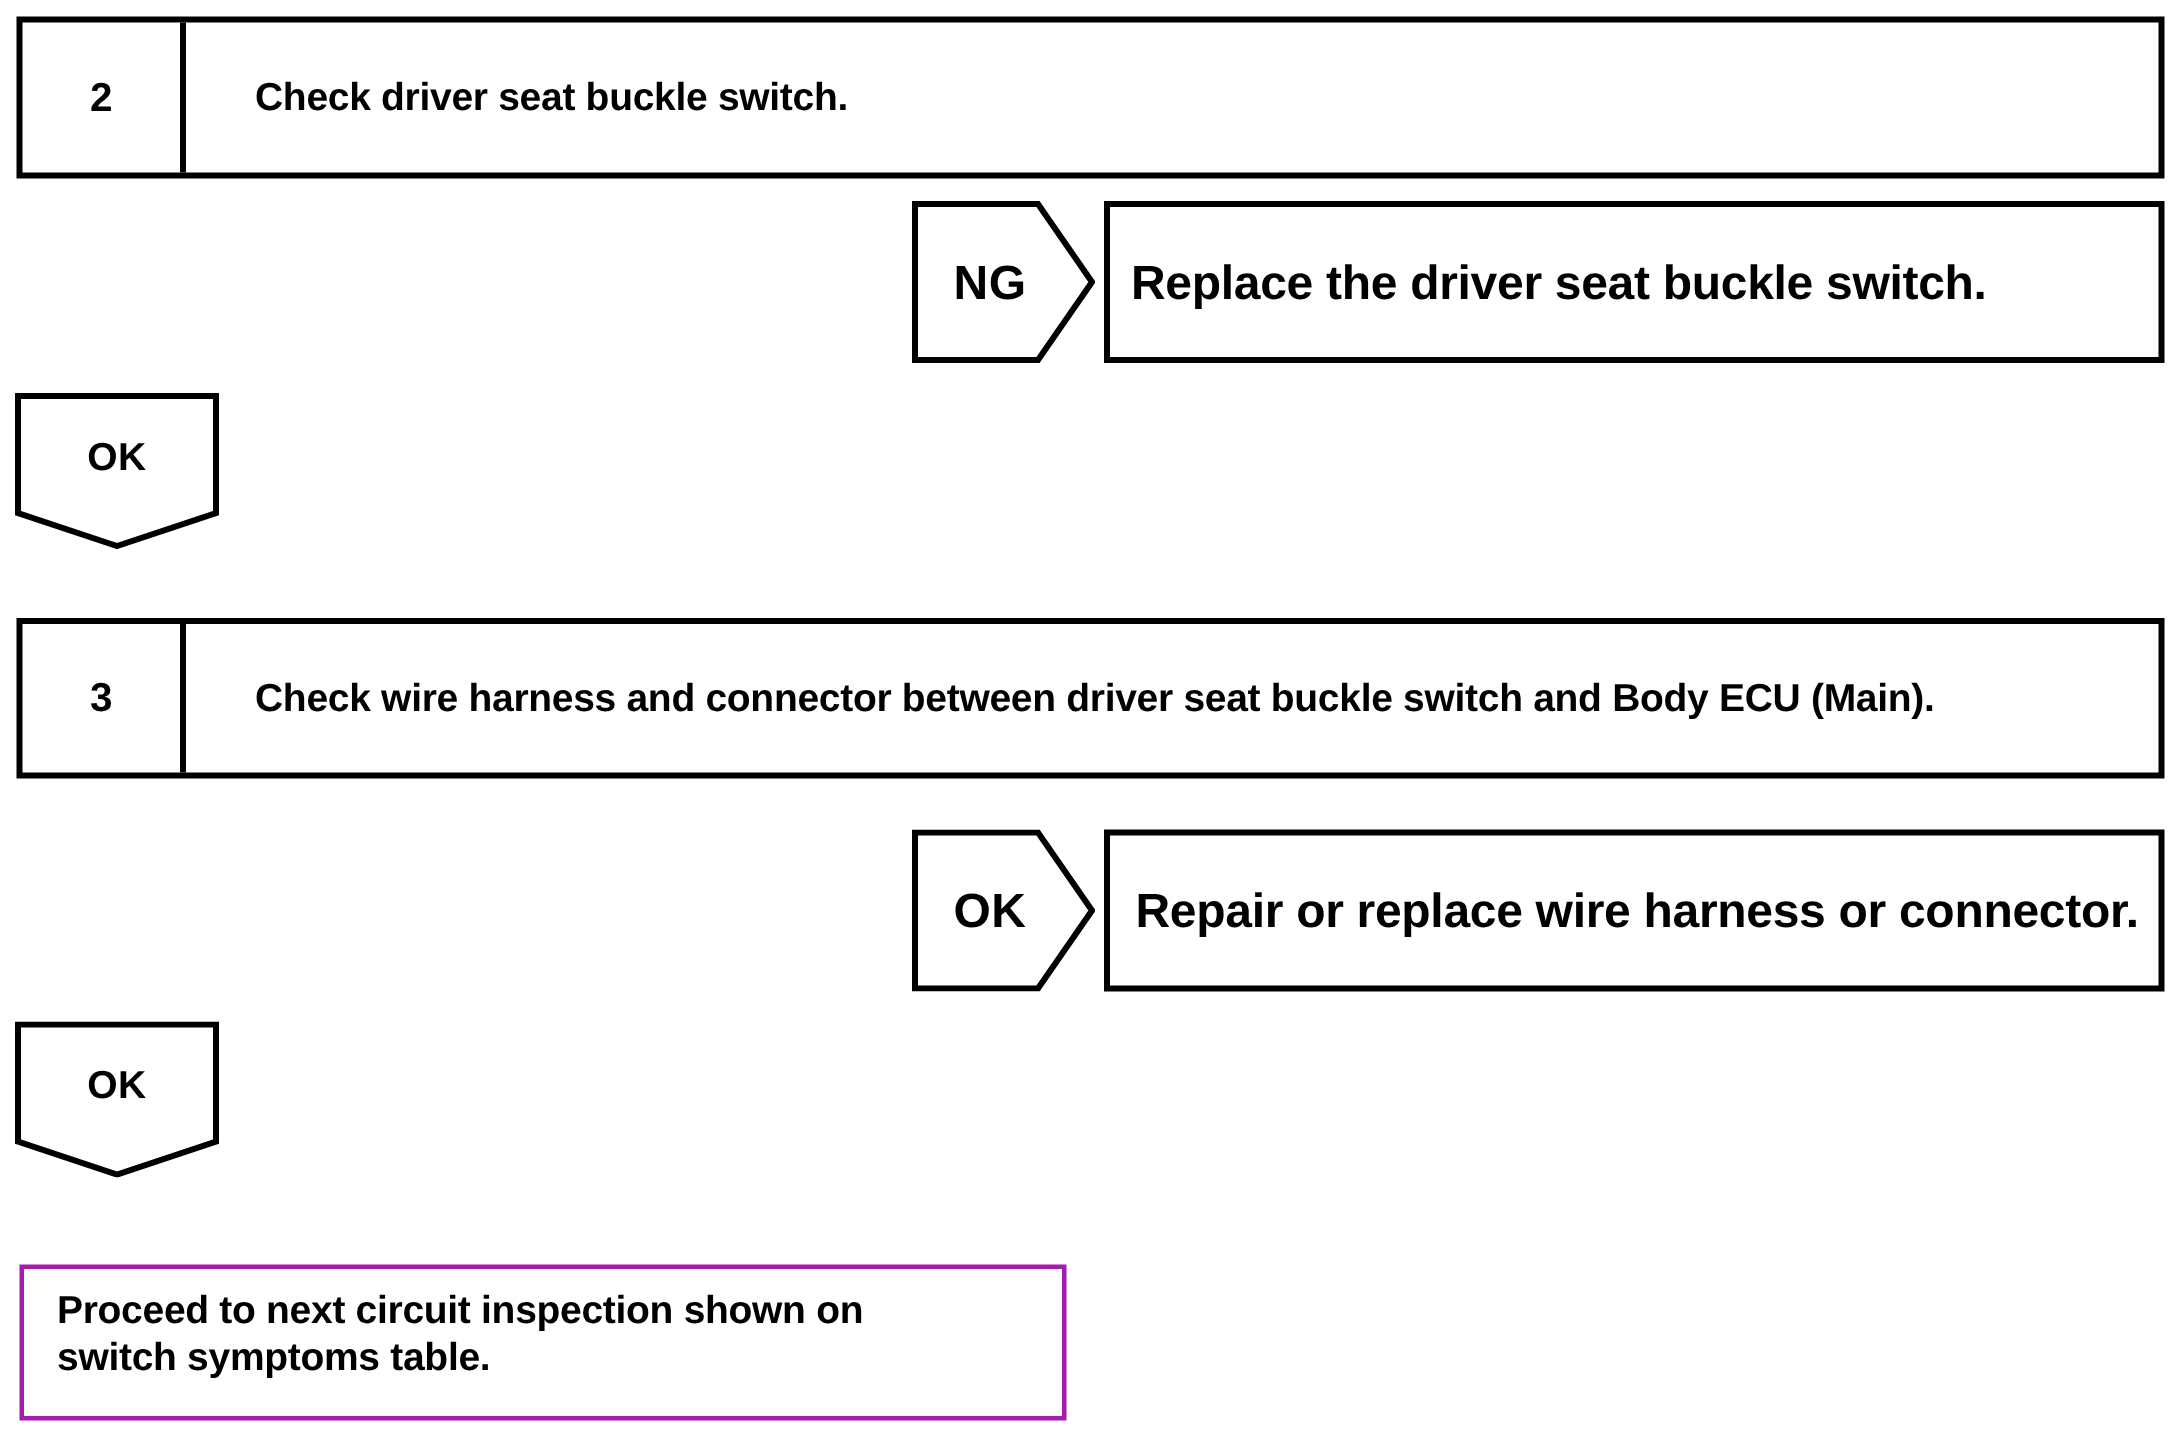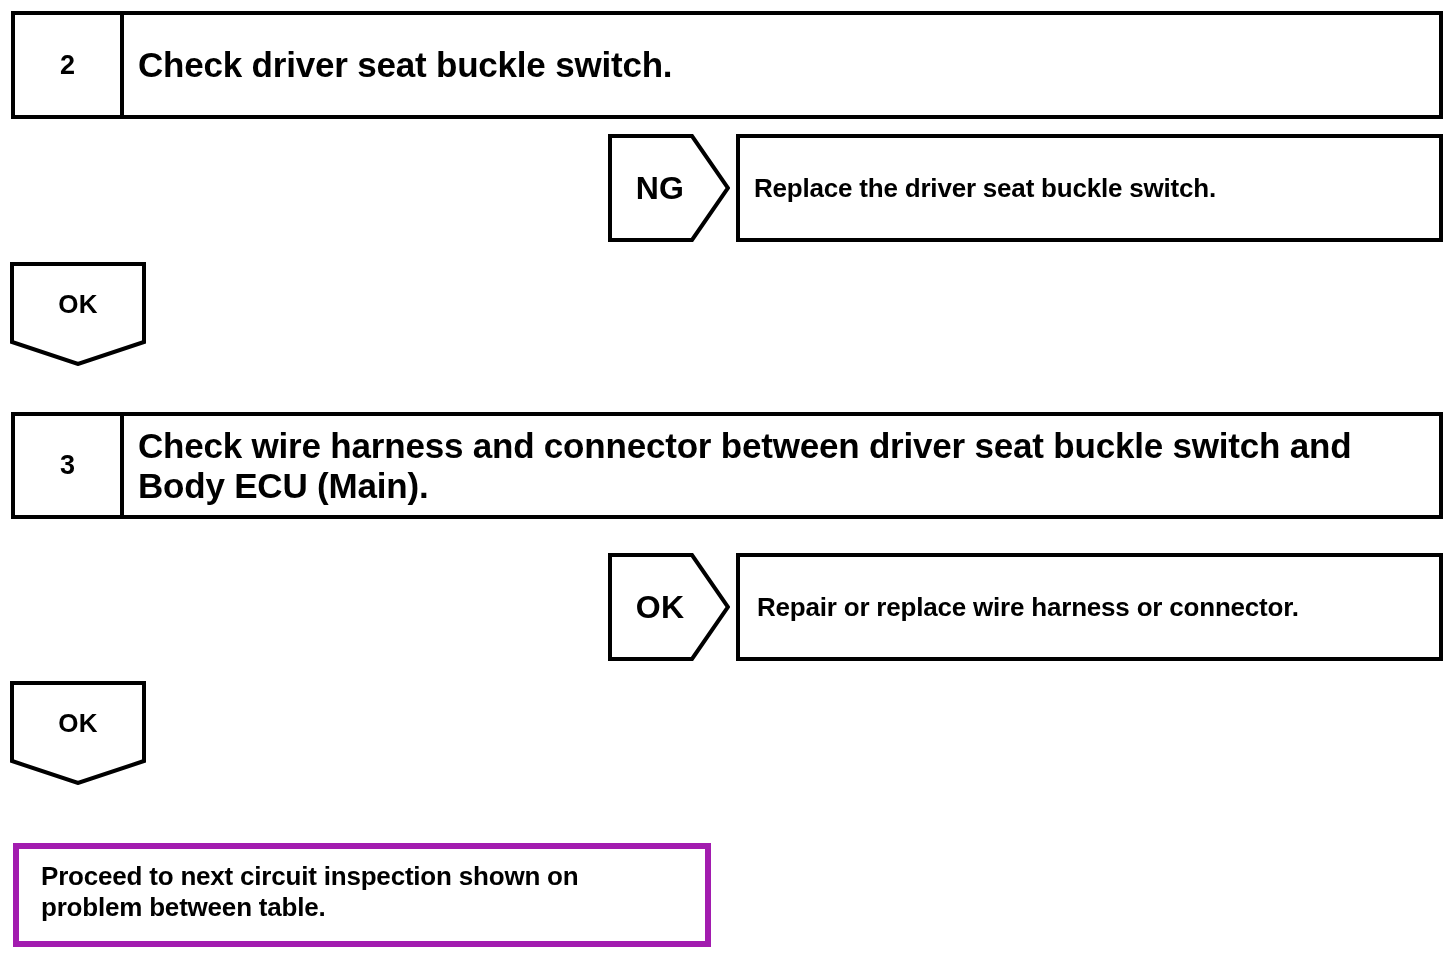--- a/index.html
+++ b/index.html
@@ -42,45 +42,46 @@
     justify-content: center;
     font-size: 27px;
     font-weight: bold;
     letter-spacing: 0px;
   }
   .step-text {
     flex: 1 1 auto;
     display: flex;
     align-items: center;
     padding: 0 0 0 14px;
-    font-size: 35px;
+    font-size: 26px;
     font-weight: bold;
     line-height: 1.13;
     letter-spacing: -0.2px;
+    margin-left: 32px;
   }
 
   
   .result-box {
     position: absolute;
     box-sizing: border-box;
     border: 4px solid #000;
     background: #fff;
     display: flex;
     align-items: center;
     padding: 0 0 0 14px;
-    font-size: 26px;
+    font-size: 32px;
     font-weight: bold;
     letter-spacing: -0.2px;
   }
 
   
   .final-box {
     position: absolute;
     box-sizing: border-box;
-    border: 6px solid #a21caf;
+    border: 3px solid #a21caf;
     background: #fff;
     display: flex;
     align-items: flex-start;
     padding: 12px 0 0 22px;
     font-size: 26px;
     font-weight: bold;
     line-height: 1.18;
     letter-spacing: -0.2px;
   }
 
@@ -169,17 +170,17 @@
   <div class="flow-arrow" style="left:10px; top:681px; width:136px; height:104px;">
     <svg width="136" height="104" viewBox="0 0 136 104" aria-hidden="true">
       <polygon points="2,2 134,2 134,80 68,102 2,80" fill="#ffffff" stroke="#000000" stroke-width="4" stroke-linejoin="miter"></polygon>
     </svg>
     <div class="arrow-label">OK</div>
   </div>
 
   <div class="final-box" style="left:13px; top:843px; width:698px; height:104px;">
     <div>
       <div>Proceed to next circuit inspection shown on</div>
-      <div>problem between table.</div>
+      <div>switch symptoms table.</div>
     </div>
   </div>
 
 </div>
 
 </body></html>

